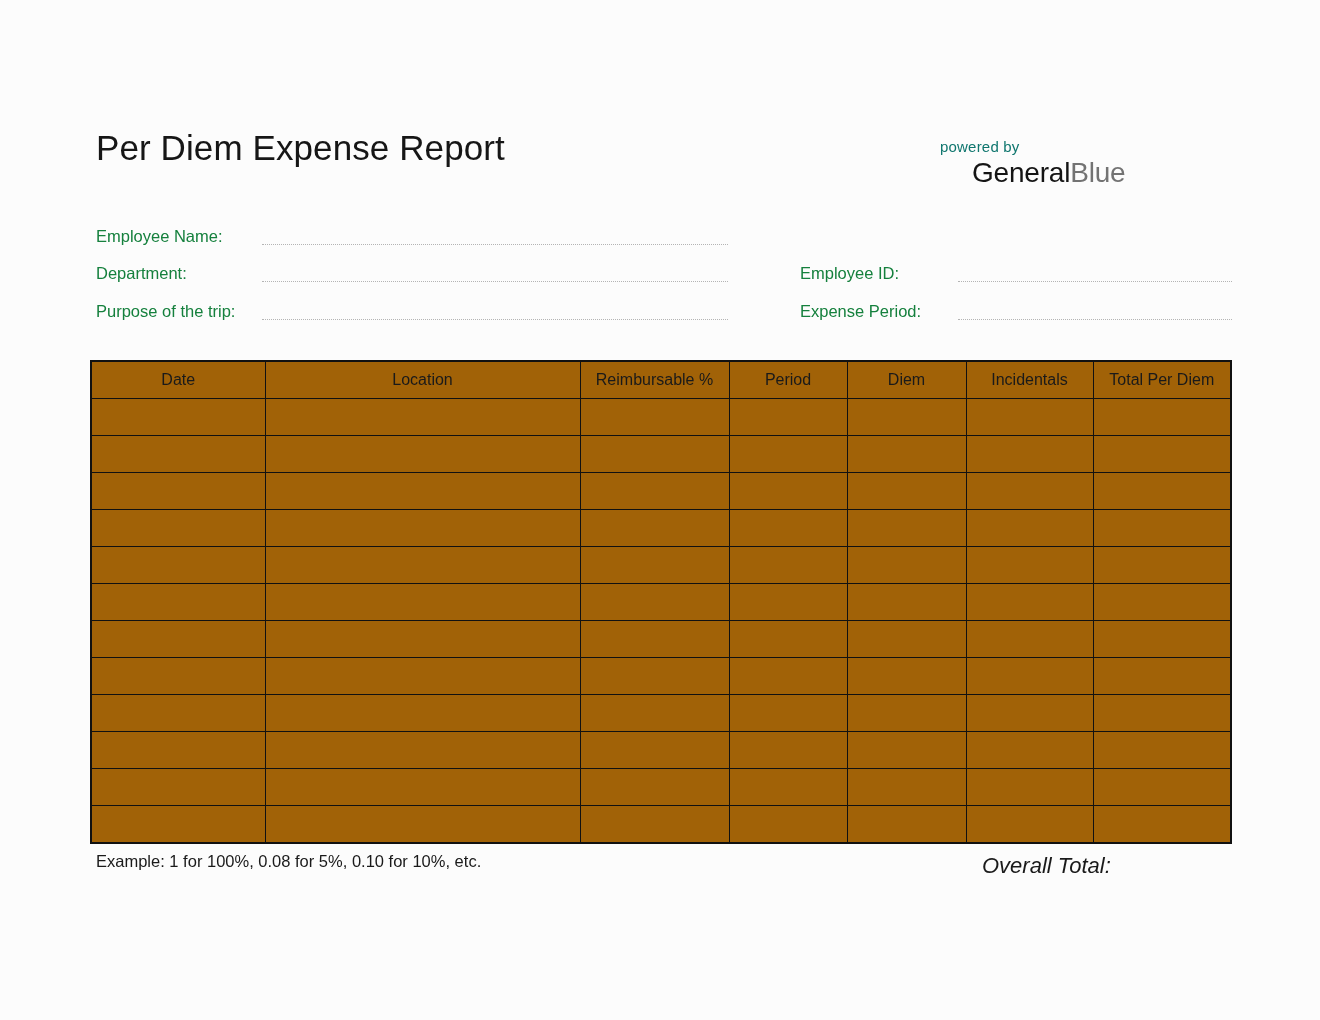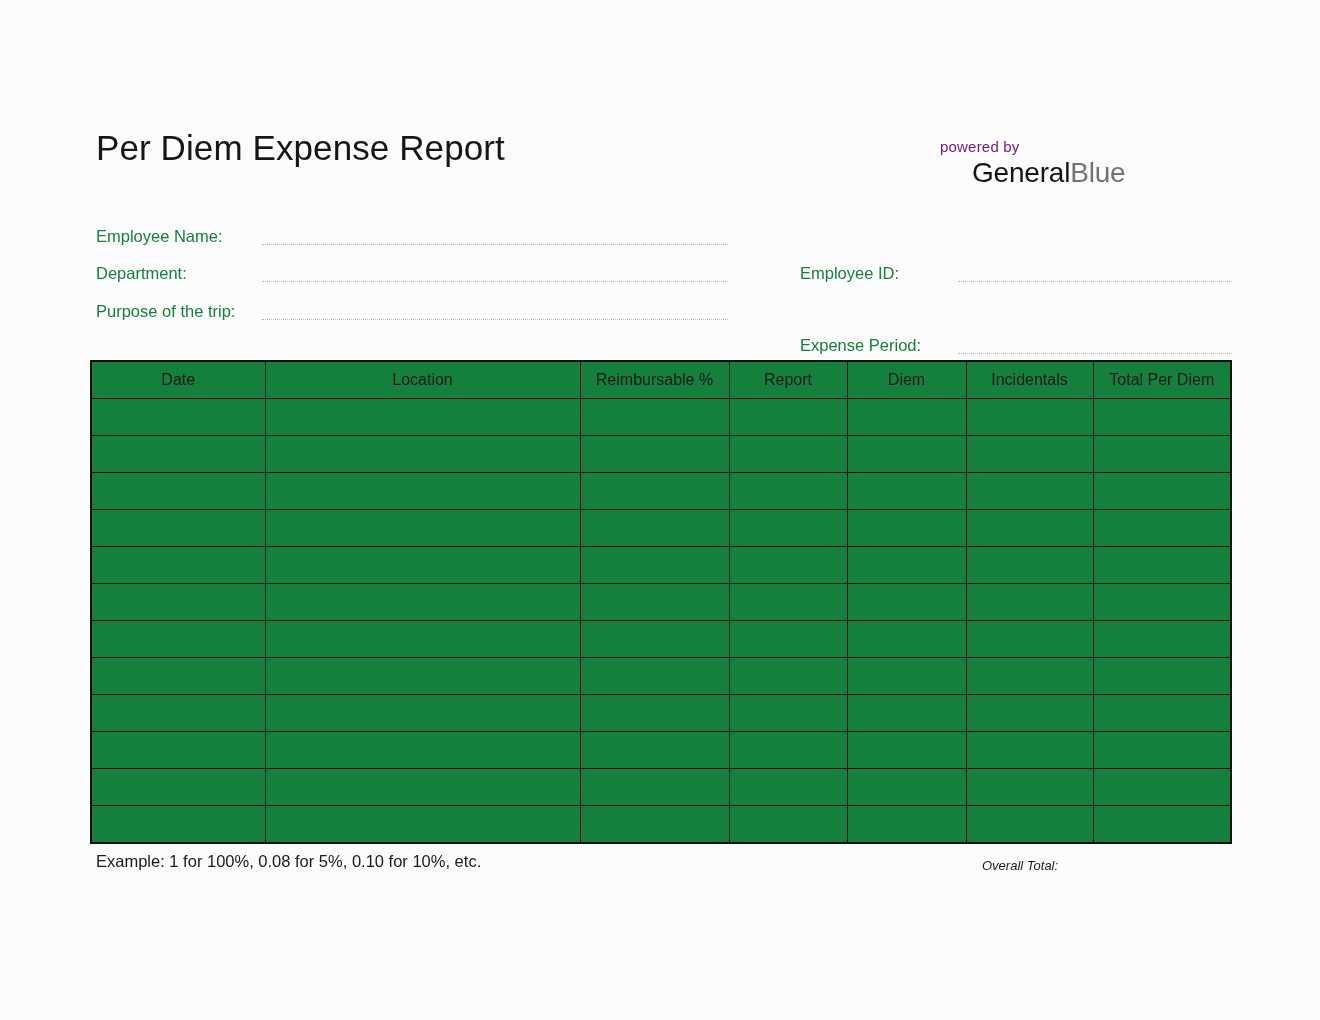--- a/index.html
+++ b/index.html
@@ -44,21 +44,21 @@
   }
   .brand {
     position: absolute;
     right: 0;
     top: 11px;
     text-align: left;
     width: 170px;
   }
   .brand-powered {
     font-size: 15px;
-    color: #701a75;
+    color: #0f766e;
     line-height: 19px;
     letter-spacing: 0.2px;
     padding-left: 12px;
   }
   .brand-name {
     font-size: 28px;
     line-height: 34px;
     letter-spacing: -0.2px;
     white-space: nowrap;
   }
@@ -91,37 +91,37 @@
     height: 0;
     border-bottom: 1.5px dotted #b4b4b4;
   }
 
   
   .fr-name     { left: 0;   top: 0;  }
   .fr-dept     { left: 0;   top: 37px; }
   .fr-purpose  { left: 0;   top: 75px; }
   
   .fr-empid    { left: 704px; top: 37px; }
-  .fr-period   { left: 704px; top: 75px; margin-top: 34px; }
+  .fr-period   { left: 704px; top: 75px; }
 
   .fl-left  { left: 166px; width: 466px; }
   .fl-right { left: 158px; width: 274px; }
 
   
   .table-wrap {
     position: absolute;
     left: 90px;
     top: 360px;
     width: 1140px;
   }
   table.perdiem {
     width: 1140px;
     border-collapse: collapse;
     table-layout: fixed;
-    background: #15803d;
+    background: #a16207;
     border: 2px solid #111;
   }
   table.perdiem th,
   table.perdiem td {
     border: 1px solid #111;
     padding: 0;
     margin: 0;
   }
   table.perdiem th {
     height: 36px;
@@ -158,21 +158,21 @@
     top: 0;
     font-size: 16.5px;
     line-height: 26px;
     color: #1a1a1a;
     white-space: nowrap;
   }
   .overall-total {
     position: absolute;
     left: 886px;
     top: 5px;
-    font-size: 13px;
+    font-size: 22px;
     font-style: italic;
     line-height: 26px;
     color: #1a1a1a;
     white-space: nowrap;
   }
 </style>
 </head>
 <body>
 
 <div class="page">
@@ -226,21 +226,21 @@
         <col class="c-lodging">
         <col class="c-meals">
         <col class="c-incidentals">
         <col class="c-total">
       </colgroup>
       <thead>
         <tr>
           <th>Date</th>
           <th>Location</th>
           <th>Reimbursable %</th>
-          <th>Report</th>
+          <th>Period</th>
           <th>Diem</th>
           <th>Incidentals</th>
           <th>Total Per Diem</th>
         </tr>
       </thead>
       <tbody id="expense-table-body">
           <tr>
             <td></td>
             <td></td>
             <td></td>

